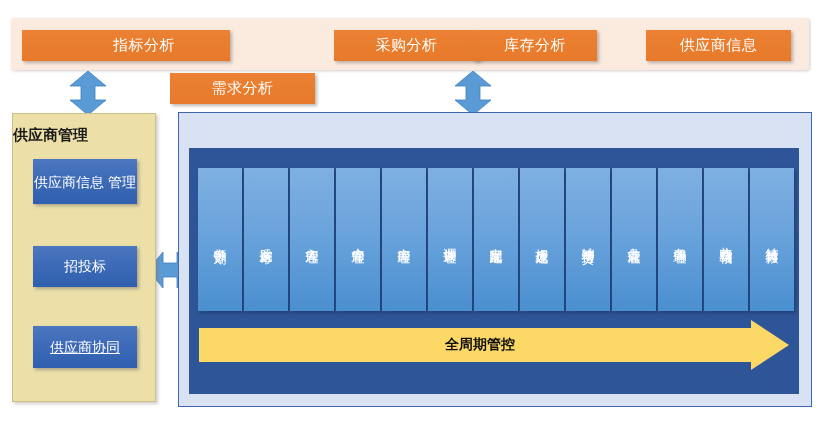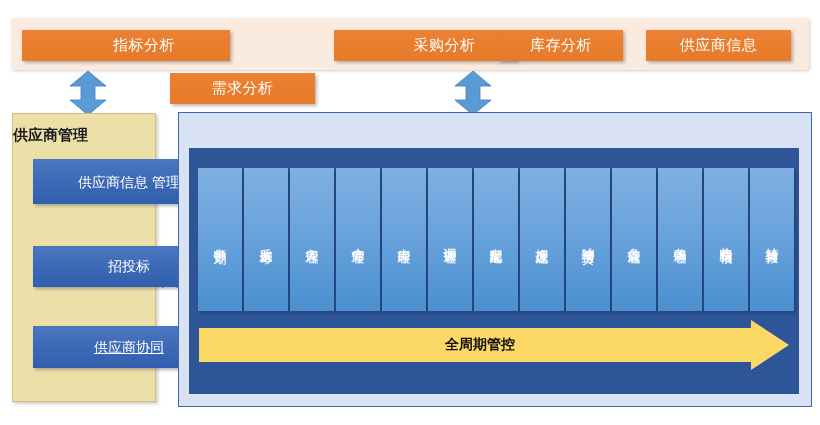--- a/index.html
+++ b/index.html
@@ -45,21 +45,20 @@
     position:absolute;left:0;top:12px;width:142px;
     text-align:left;color:#1b1b1b;font-size:15px;font-weight:bold;
   }
   .supplier-btn{
     position:absolute;left:20px;width:104px;
     background:linear-gradient(to bottom,#4c77c0 0%,#3f6cb8 40%,#2f5fae 100%);
     box-shadow:2px 2px 3px rgba(110,110,110,.5);
     color:#ffffff;font-size:14px;line-height:18px;
     display:flex;align-items:center;justify-content:center;text-align:right;
     cursor:pointer;
-    padding-left:44px;
   }
 
   
   .main-panel{
     position:absolute;left:178px;top:112px;width:632px;height:293px;
     background:#d9e2f2;
     border:1px solid #3c69ad;
   }
   .main-title{
     position:absolute;left:0;top:8px;width:632px;text-align:center;
@@ -103,22 +102,22 @@
   }
 </style>
 </head>
 <body>
 
 <div id="root">
 
   <div class="top-bar">
     <div class="analysis-btn" style="left:11px;width:172px;padding-left:36px;">指标分析</div>
     <div class="analysis-btn" style="left:159px;width:145px;margin-top:43px;">需求分析</div>
-    <div class="analysis-btn" style="left:323px;width:145px;padding-left:38px;">采购分析</div>
-    <div class="analysis-btn" style="left:488px;width:124px;">库存分析</div>
+    <div class="analysis-btn" style="left:323px;width:145px;">采购分析</div>
+    <div class="analysis-btn" style="left:462px;width:124px;">库存分析</div>
     <div class="analysis-btn" style="left:635px;width:145px;">供应商信息</div>
   </div>
 
   <svg class="v-arrow" style="left:70px;top:71px;" viewBox="0 0 36 44">
     <polygon points="18,0 36,15 25,15 25,29 36,29 18,44 0,29 11,29 11,15 0,15" fill="#5b9bd5" stroke="#3c7fc0" stroke-width="0.8"></polygon>
   </svg>
   <svg class="v-arrow" style="left:455px;top:71px;" viewBox="0 0 36 44">
     <polygon points="18,0 36,15 25,15 25,29 36,29 18,44 0,29 11,29 11,15 0,15" fill="#5b9bd5" stroke="#3c7fc0" stroke-width="0.8"></polygon>
   </svg>
   <svg class="h-arrow" style="left:148px;top:252px;" viewBox="0 0 44 36">

